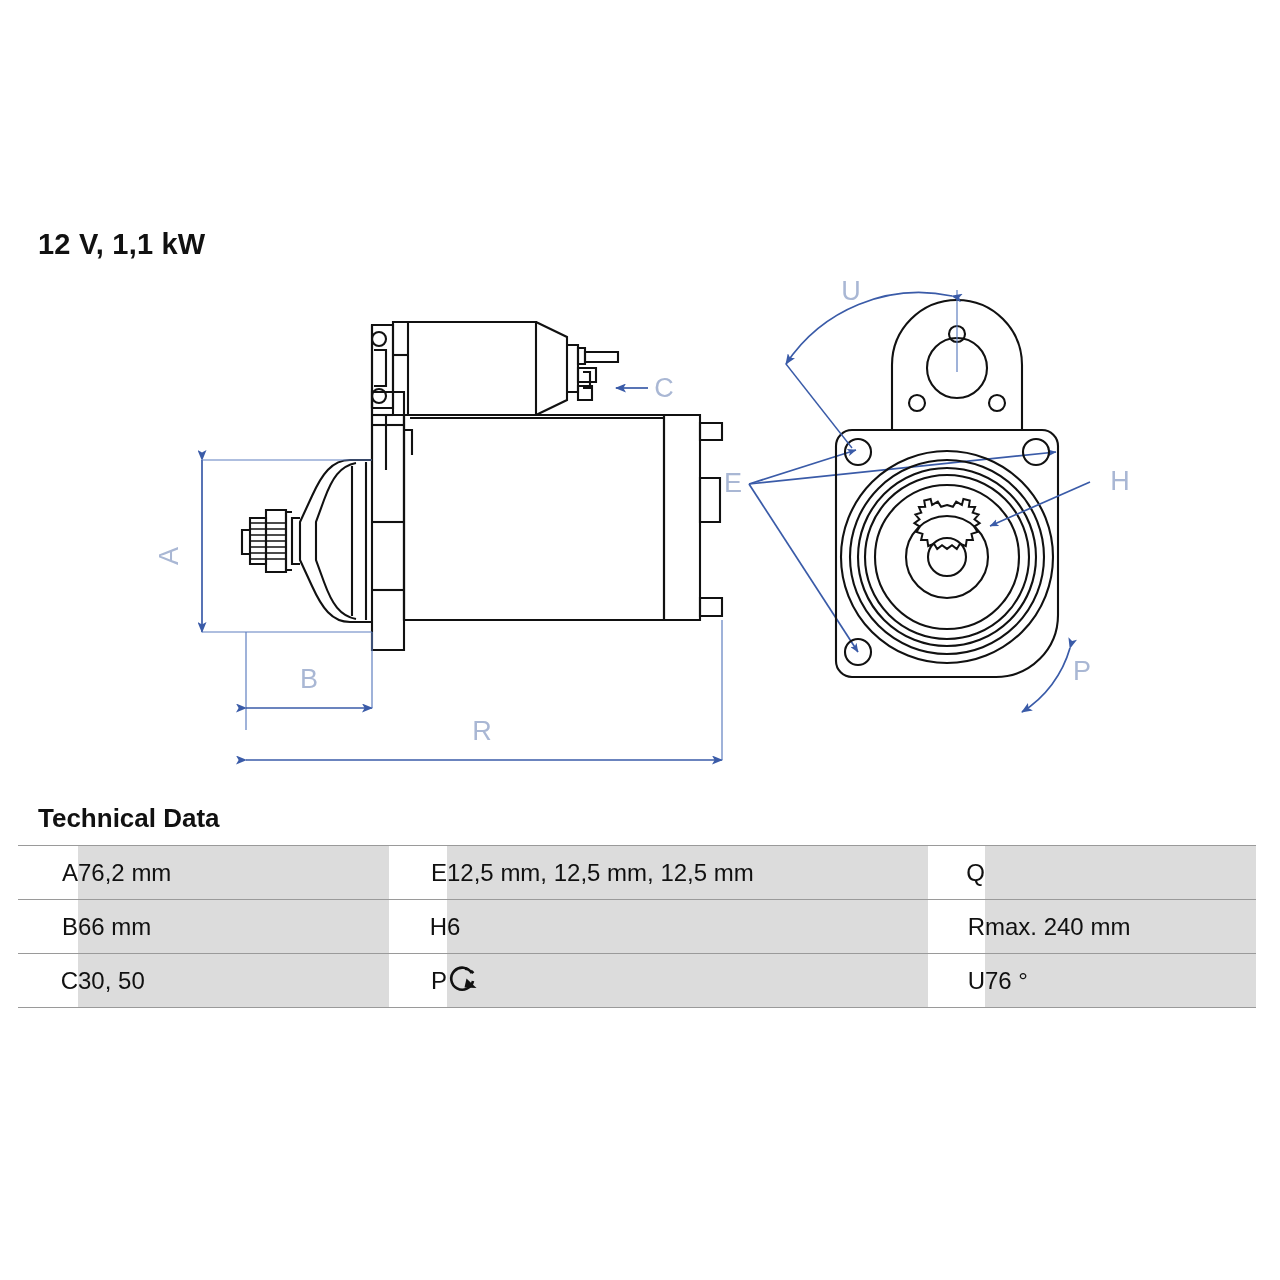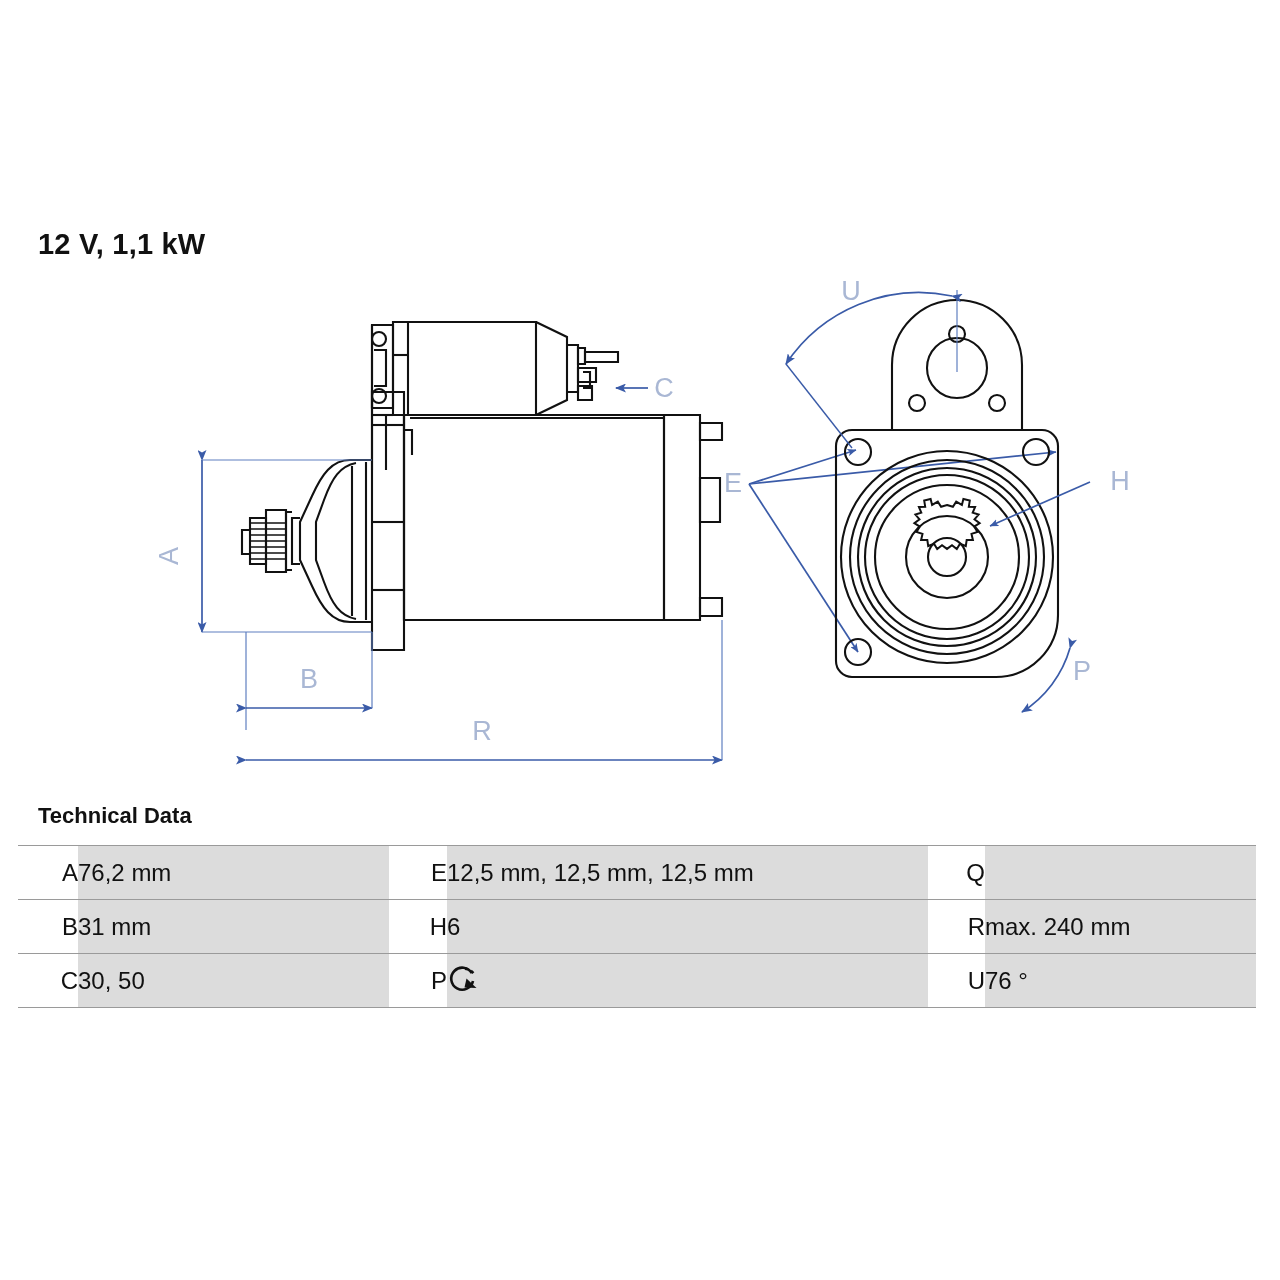--- a/index.html
+++ b/index.html
@@ -41,21 +41,21 @@
     top: 260px;
     width: 1280px;
     height: 540px;
   }
 
   
   #td-heading {
     position: absolute;
     left: 38px;
     top: 803px;
-    font-size: 22px;
+    font-size: 26px;
     font-weight: 700;
     color: #111111;
     white-space: nowrap;
   }
 
   
   #tech-table {
     position: absolute;
     left: 18px;
     top: 845px;
@@ -307,21 +307,21 @@
       <tr>
         <td class="lbl">A</td>
         <td class="val">76,2 mm</td>
         <td class="lbl">E</td>
         <td class="val">12,5 mm, 12,5 mm, 12,5 mm</td>
         <td class="lbl">Q</td>
         <td class="val"></td>
       </tr>
       <tr>
         <td class="lbl">B</td>
-        <td class="val">31 mm</td>
+        <td class="val">66 mm</td>
         <td class="lbl">H</td>
         <td class="val">6</td>
         <td class="lbl">R</td>
         <td class="val">max. 240 mm</td>
       </tr>
       <tr>
         <td class="lbl">C</td>
         <td class="val">30, 50</td>
         <td class="lbl">P</td>
         <td class="val">

